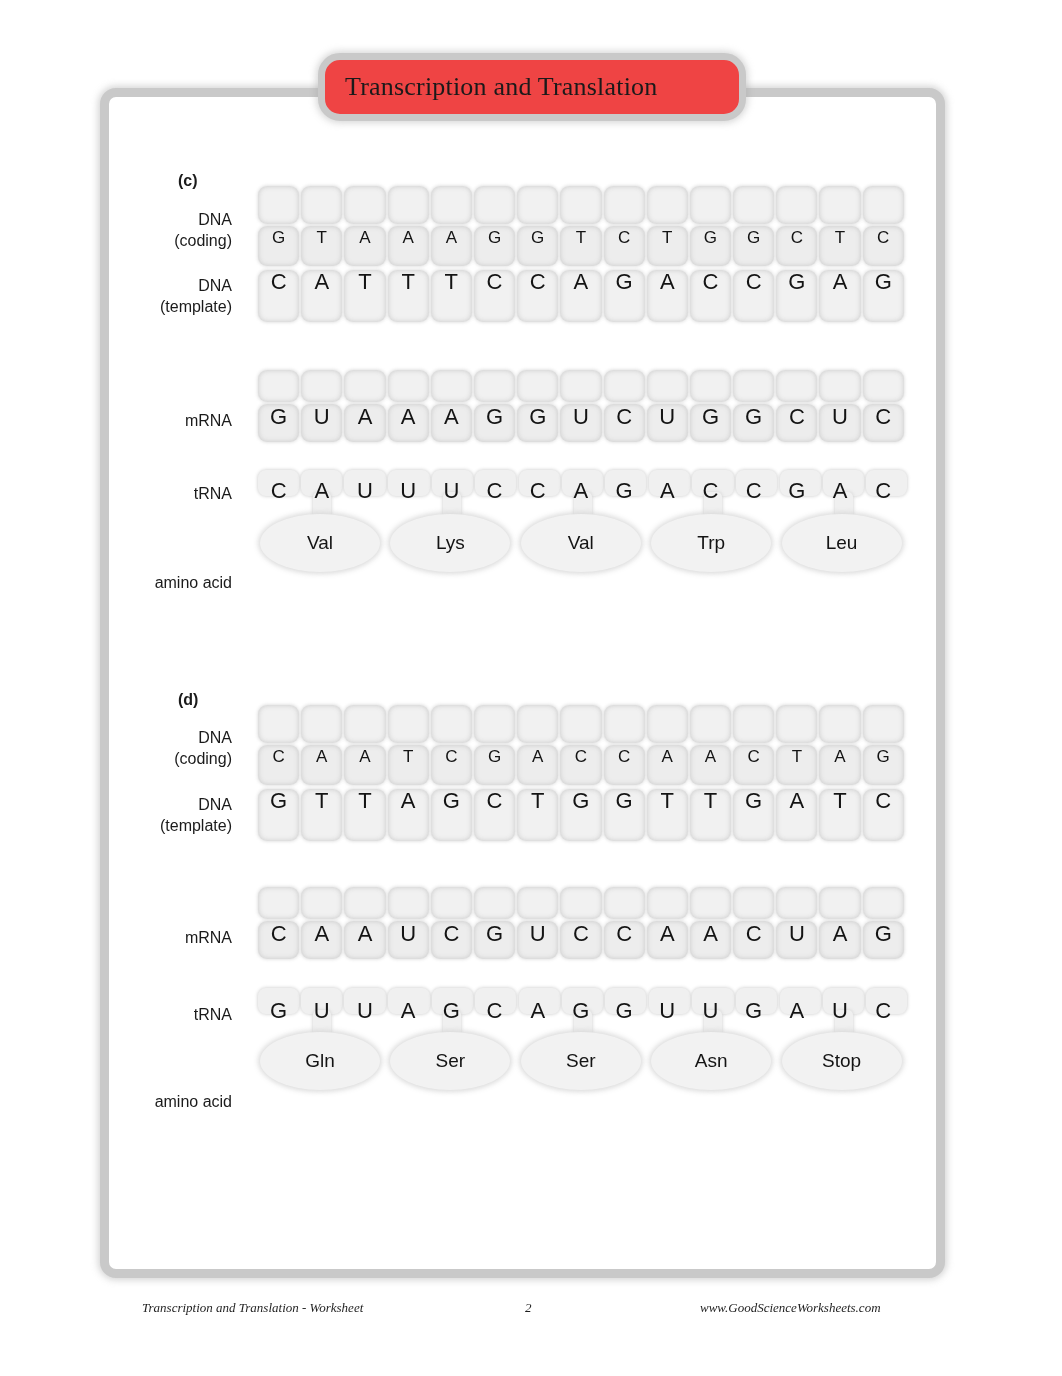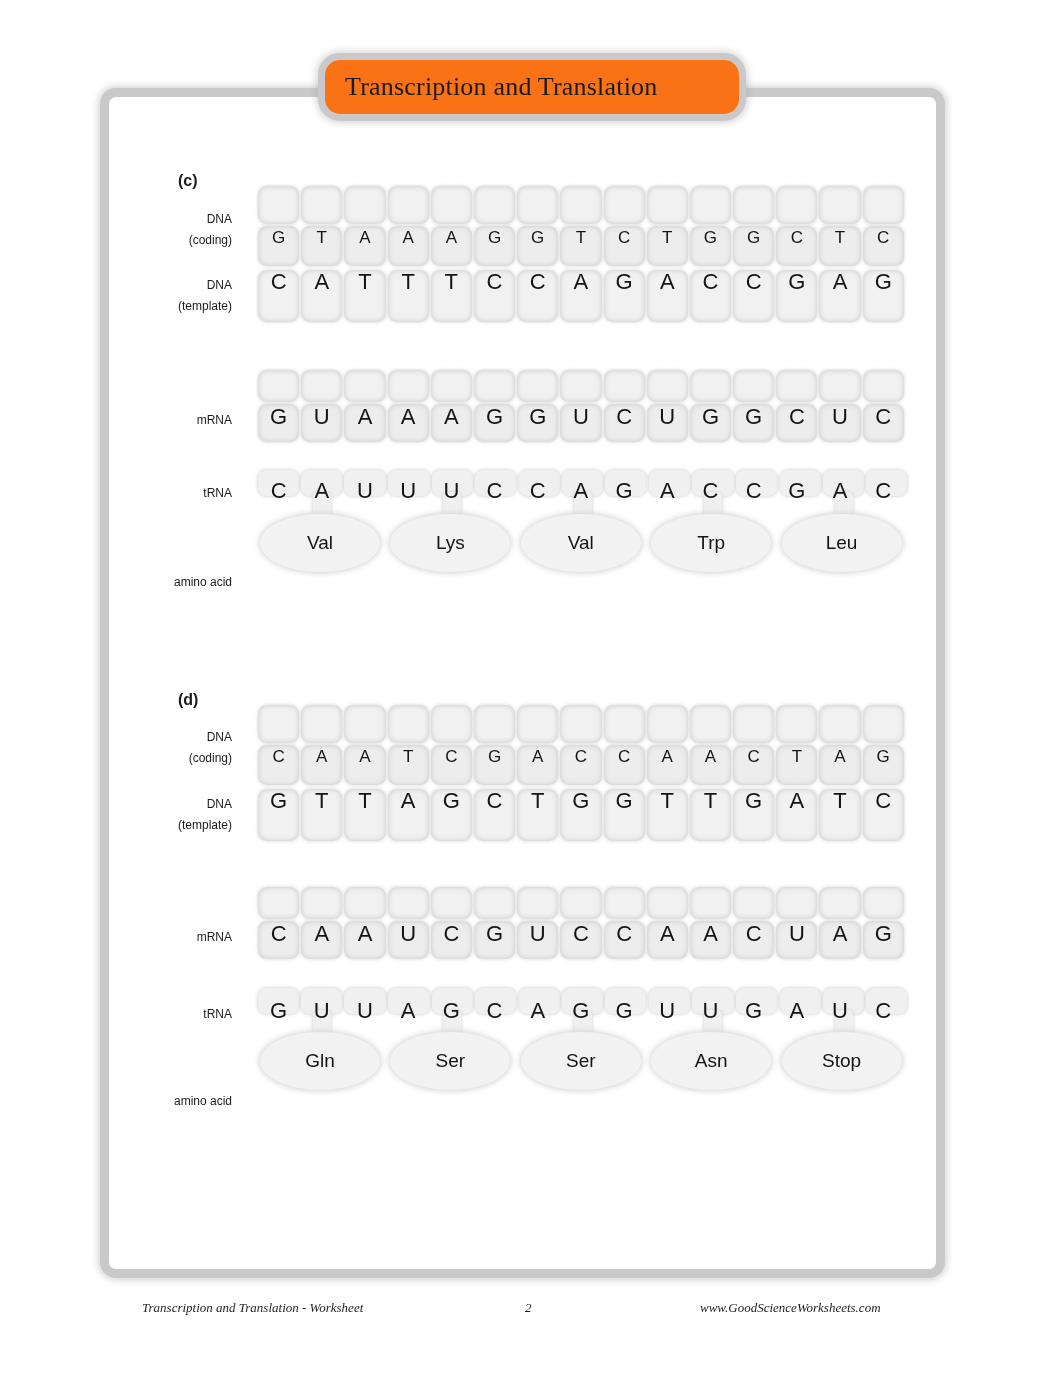--- a/index.html
+++ b/index.html
@@ -30,21 +30,21 @@
   }
 
   #title-pill {
     position: absolute;
     left: 318px;
     top: 53px;
     width: 428px;
     height: 68px;
     border: 7px solid #c9c9c9;
     border-radius: 22px;
-    background: #f97316;
+    background: #ef4444;
     box-sizing: border-box;
     display: flex;
     align-items: center;
     z-index: 5;
     box-shadow: 0 0 7px 2px rgba(160,160,160,0.42);
   }
   #title-text {
     font-family: "Liberation Serif", serif;
     font-size: 26px;
     color: #1a1a1a;
@@ -66,21 +66,21 @@
     font-weight: bold;
     color: #1b1b1b;
   }
 
   
   .row-label {
     position: absolute;
     width: 170px;
     left: 62px;
     text-align: right;
-    font-size: 12px;
+    font-size: 16px;
     color: #1b1b1b;
     line-height: 21px;
   }
   .nblock {
     width: 41.2px;
     background: #f1f1f1;
     border-radius: 9px;
     box-shadow: 0 0 4px 1px rgba(205,205,205,0.85) inset,
                 0 0 3px 1px rgba(222,222,222,0.8);
   }

